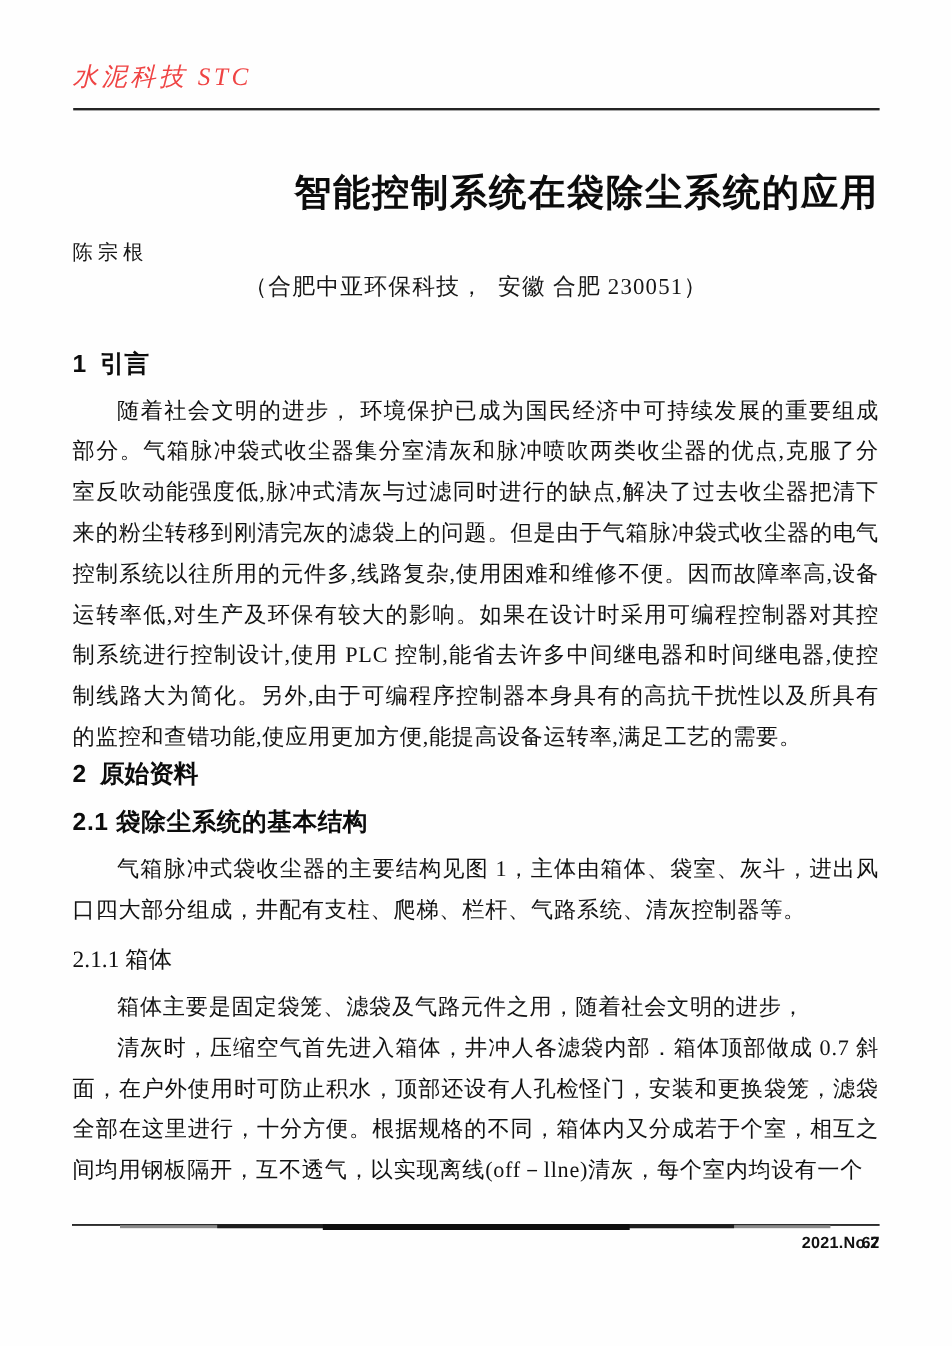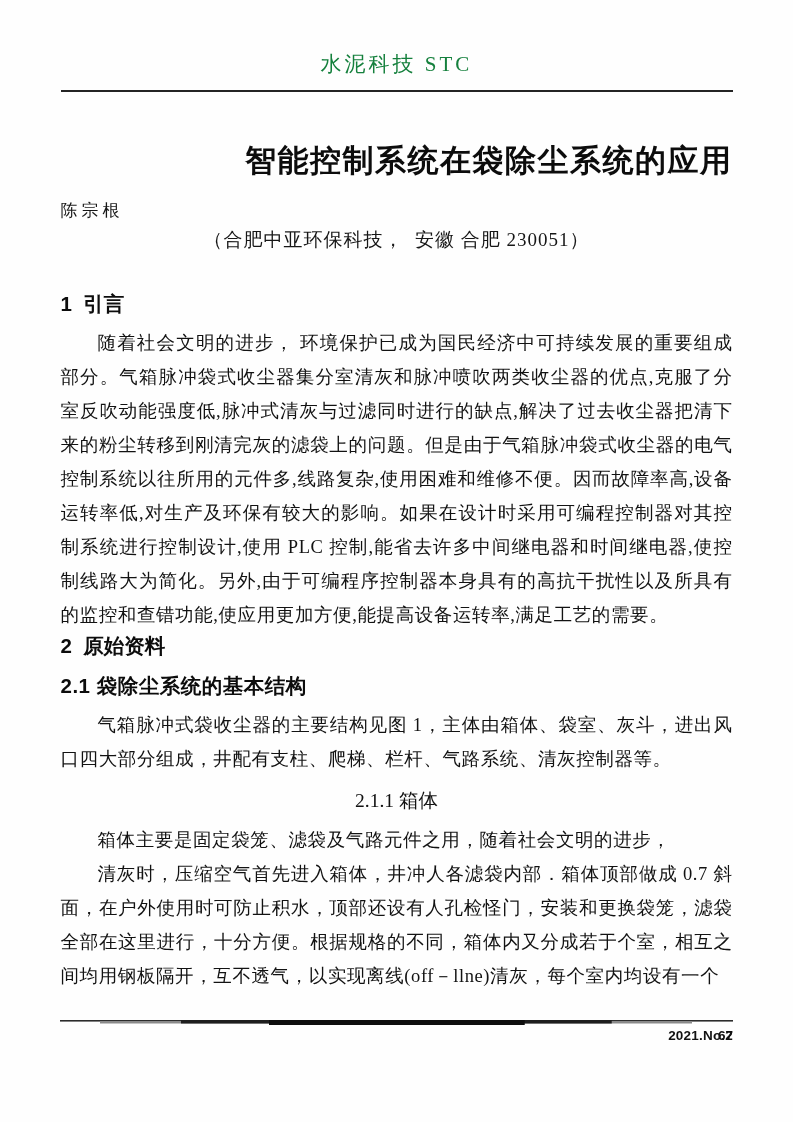--- a/index.html
+++ b/index.html
@@ -13,25 +13,26 @@
     overflow: hidden;
     font-family: "Liberation Serif", "DejaVu Serif", serif;
     color: #111;
   }
   .content {
     width: 672px;
     margin: 0 auto;
     padding-top: 50px;
   }
   .journal-header {
-    text-align: center;
+    text-align: left;
     font-size: 21px;
     line-height: 28px;
+    font-style: italic;
     letter-spacing: 3px;
-    color: #15803d;
+    color: #ef4444;
     white-space: pre-wrap;
   }
   .header-rule {
     margin-top: 12px;
     height: 0;
     border-top: 2.5px solid #242424;
   }
   .article-title {
     margin-top: 48px;
     text-align: right;
@@ -70,21 +71,20 @@
   .h-s2   { margin-top: 0; }
   .h-s21  { margin-top: 13px; letter-spacing: 0.5px; }
   .h-s211 {
     margin-top: 12px;
     font-family: "Liberation Serif", "DejaVu Serif", serif;
     font-size: 19.5px;
     line-height: 26px;
     font-weight: normal;
     white-space: pre-wrap;
     color: #111;
-    text-align: center;
   }
   .para {
     margin-top: 9px;
     font-size: 18.5px;
     line-height: 34px;
     letter-spacing: 0.6px;
     text-align: justify;
     text-indent: 2em;
     color: #121212;
   }

